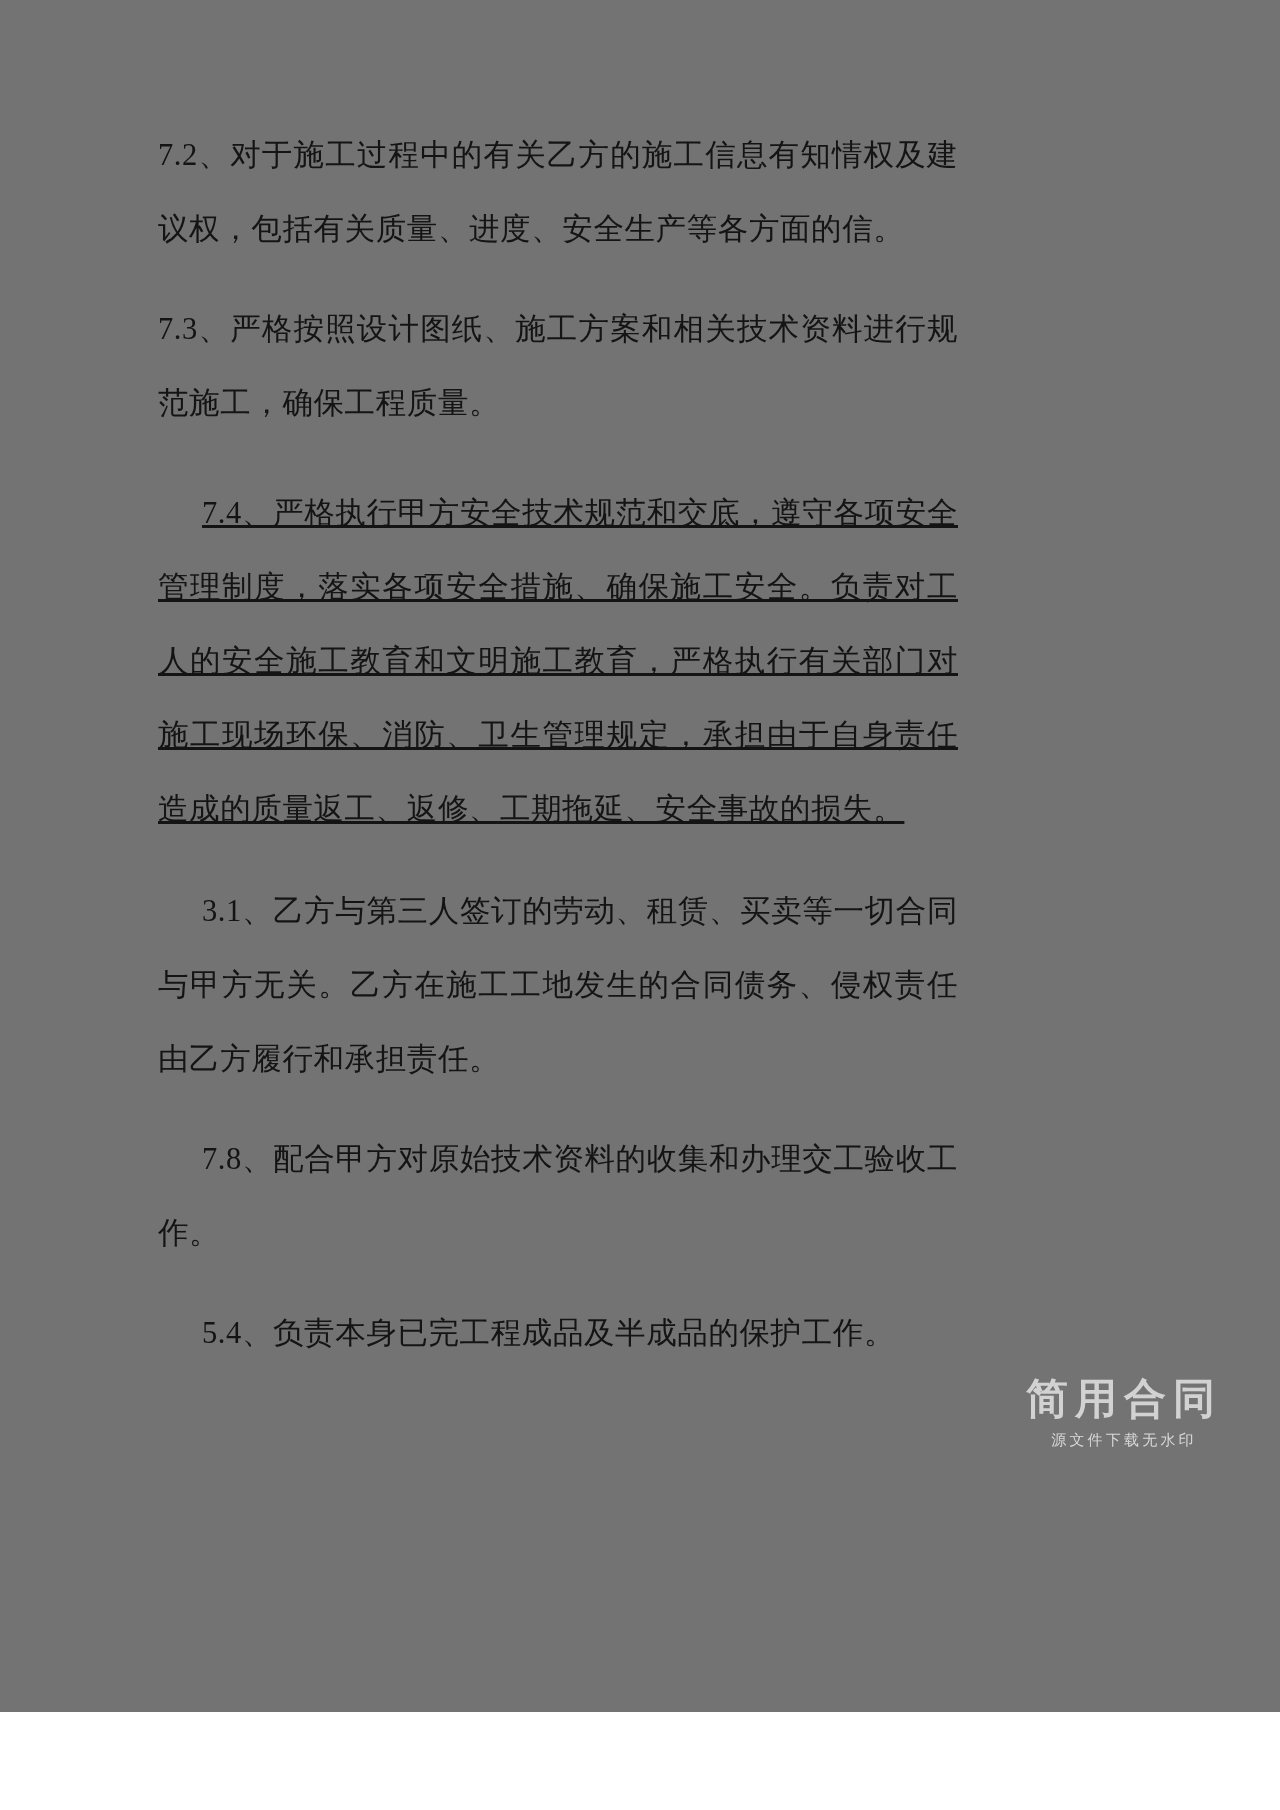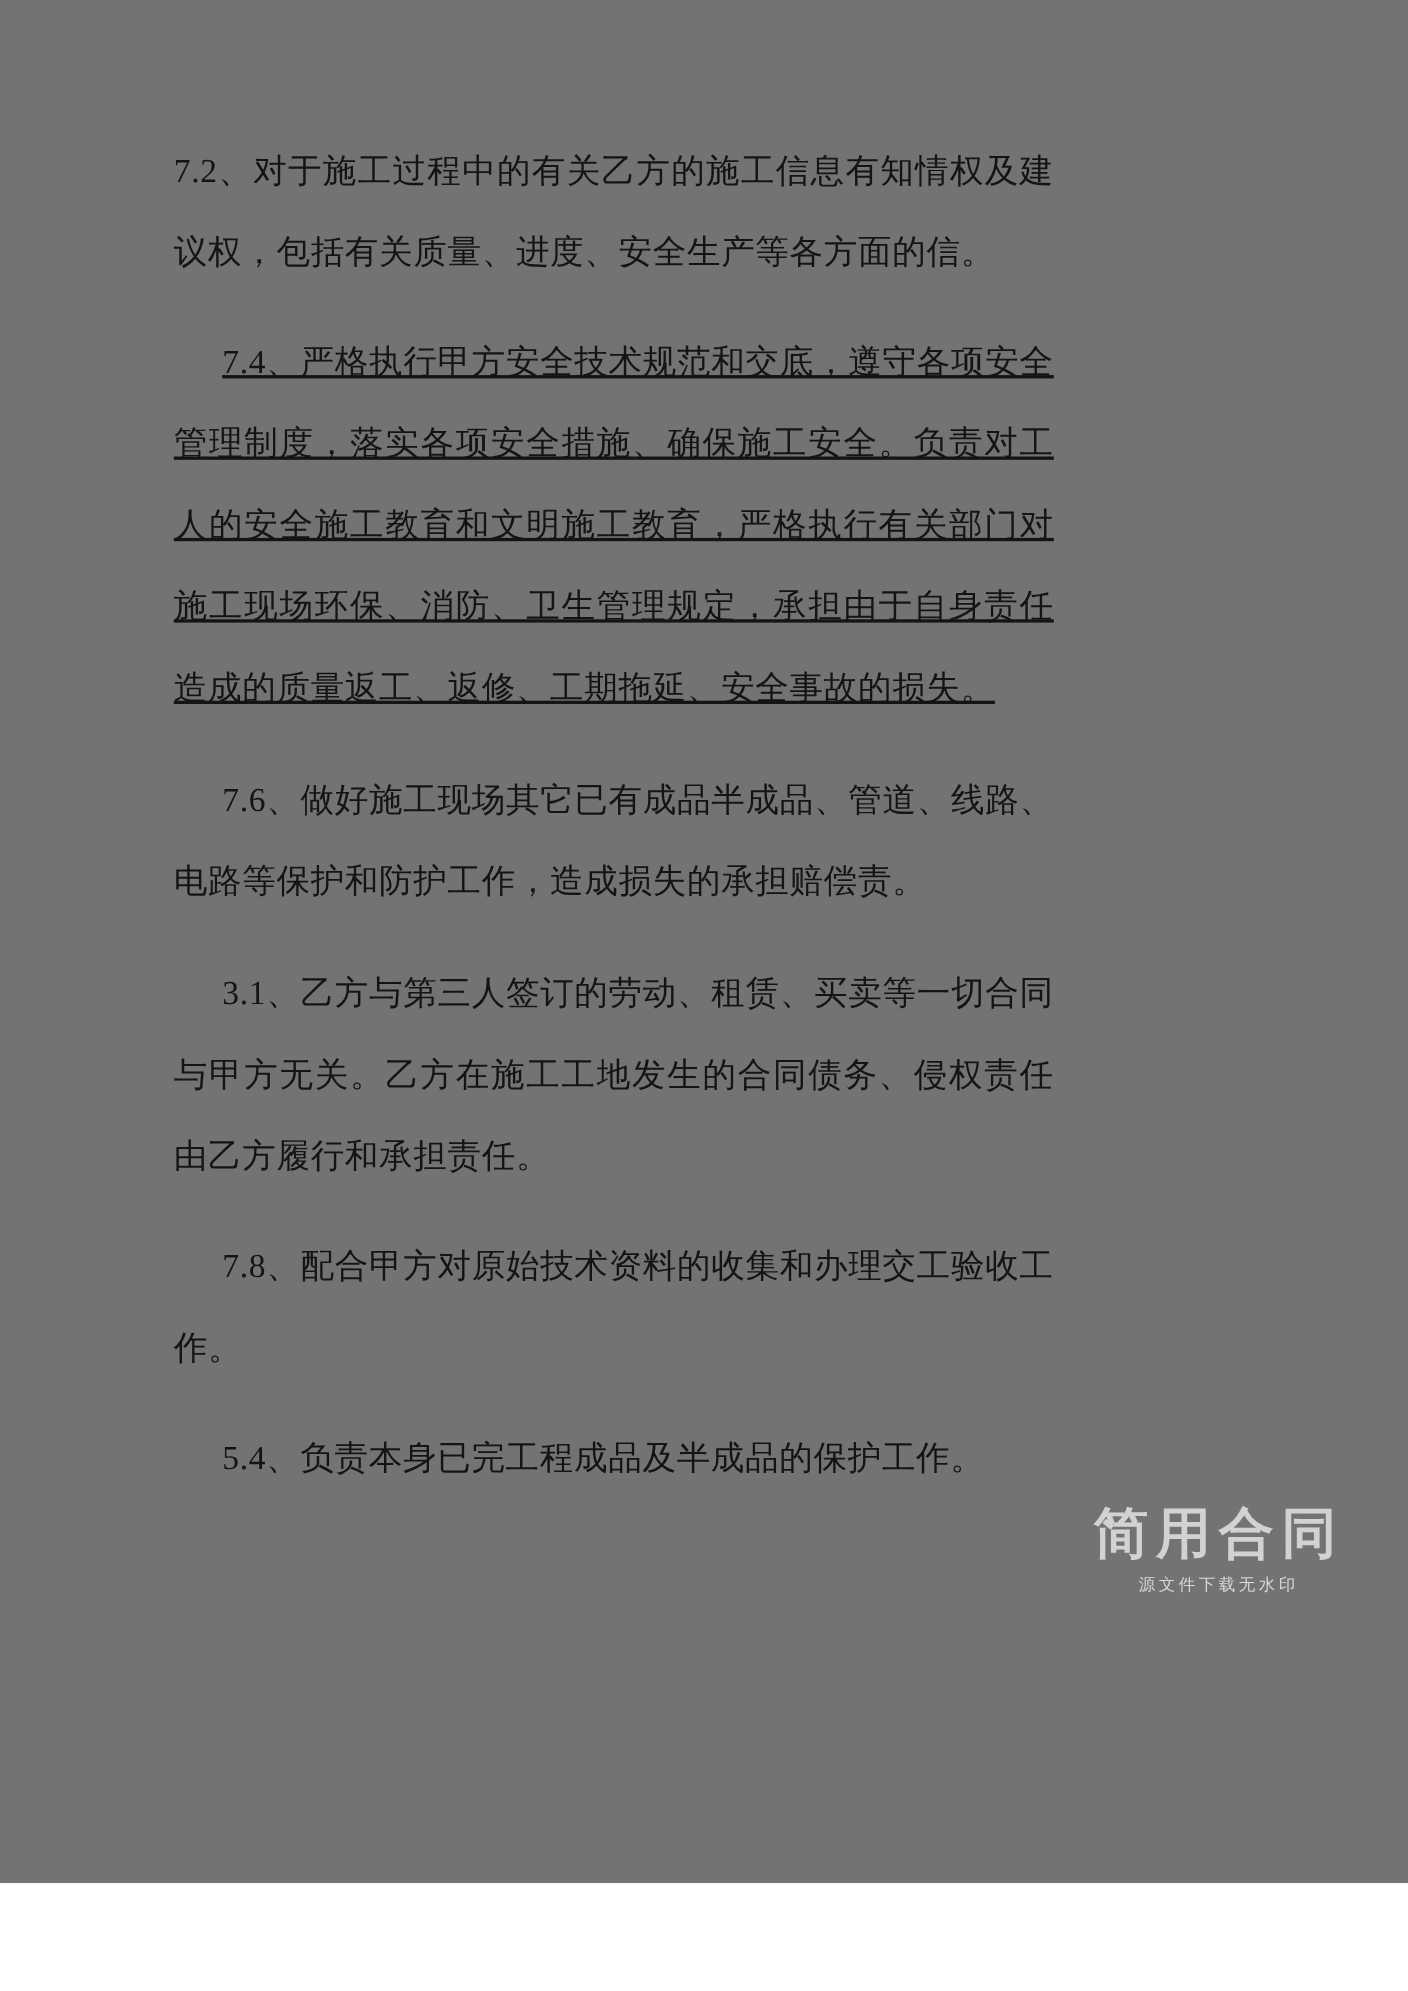--- a/index.html
+++ b/index.html
@@ -53,21 +53,21 @@
   .watermark {
     position: absolute;
     right: 58px;
     bottom: 262px;
     text-align: center;
     pointer-events: none;
     user-select: none;
   }
   .watermark-main {
     font-family: "DejaVu Sans", sans-serif;
-    font-size: 50px;
+    font-size: 42px;
     font-weight: 700;
     color: #d2d2d2;
     letter-spacing: 7px;
     line-height: 1.12;
     white-space: nowrap;
   }
   .watermark-sub {
     font-family: "DejaVu Sans", sans-serif;
     font-size: 15px;
     font-weight: 400;
@@ -79,25 +79,25 @@
 </style>
 </head>
 <body>
 
 <div class="page">
 
   <div class="doc-body">
 
     <p class="para p72">7.2、对于施工过程中的有关乙方的施工信息有知情权及建议权，包括有关质量、进度、安全生产等各方面的信。</p>
 
+    <p class="para p73">7.3、严格按照设计图纸、施工方案和相关技术资料进行规范施工，确保工程质量。</p>
 
     <p class="para indent p74">7.4、严格执行甲方安全技术规范和交底，遵守各项安全管理制度，落实各项安全措施、确保施工安全。负责对工人的安全施工教育和文明施工教育，严格执行有关部门对施工现场环保、消防、卫生管理规定，承担由于自身责任造成的质量返工、返修、工期拖延、安全事故的损失。</p>
 
 
-    <p class="para indent p76">7.6、做好施工现场其它已有成品半成品、管道、线路、电路等保护和防护工作，造成损失的承担赔偿责。</p>
 
     <p class="para indent p77">3.1、乙方与第三人签订的劳动、租赁、买卖等一切合同与甲方无关。乙方在施工工地发生的合同债务、侵权责任由乙方履行和承担责任。</p>
 
     <p class="para indent p78">7.8、配合甲方对原始技术资料的收集和办理交工验收工作。</p>
 
     <p class="para indent p79">5.4、负责本身已完工程成品及半成品的保护工作。</p>
 
   </div>
 
   <div class="watermark">

